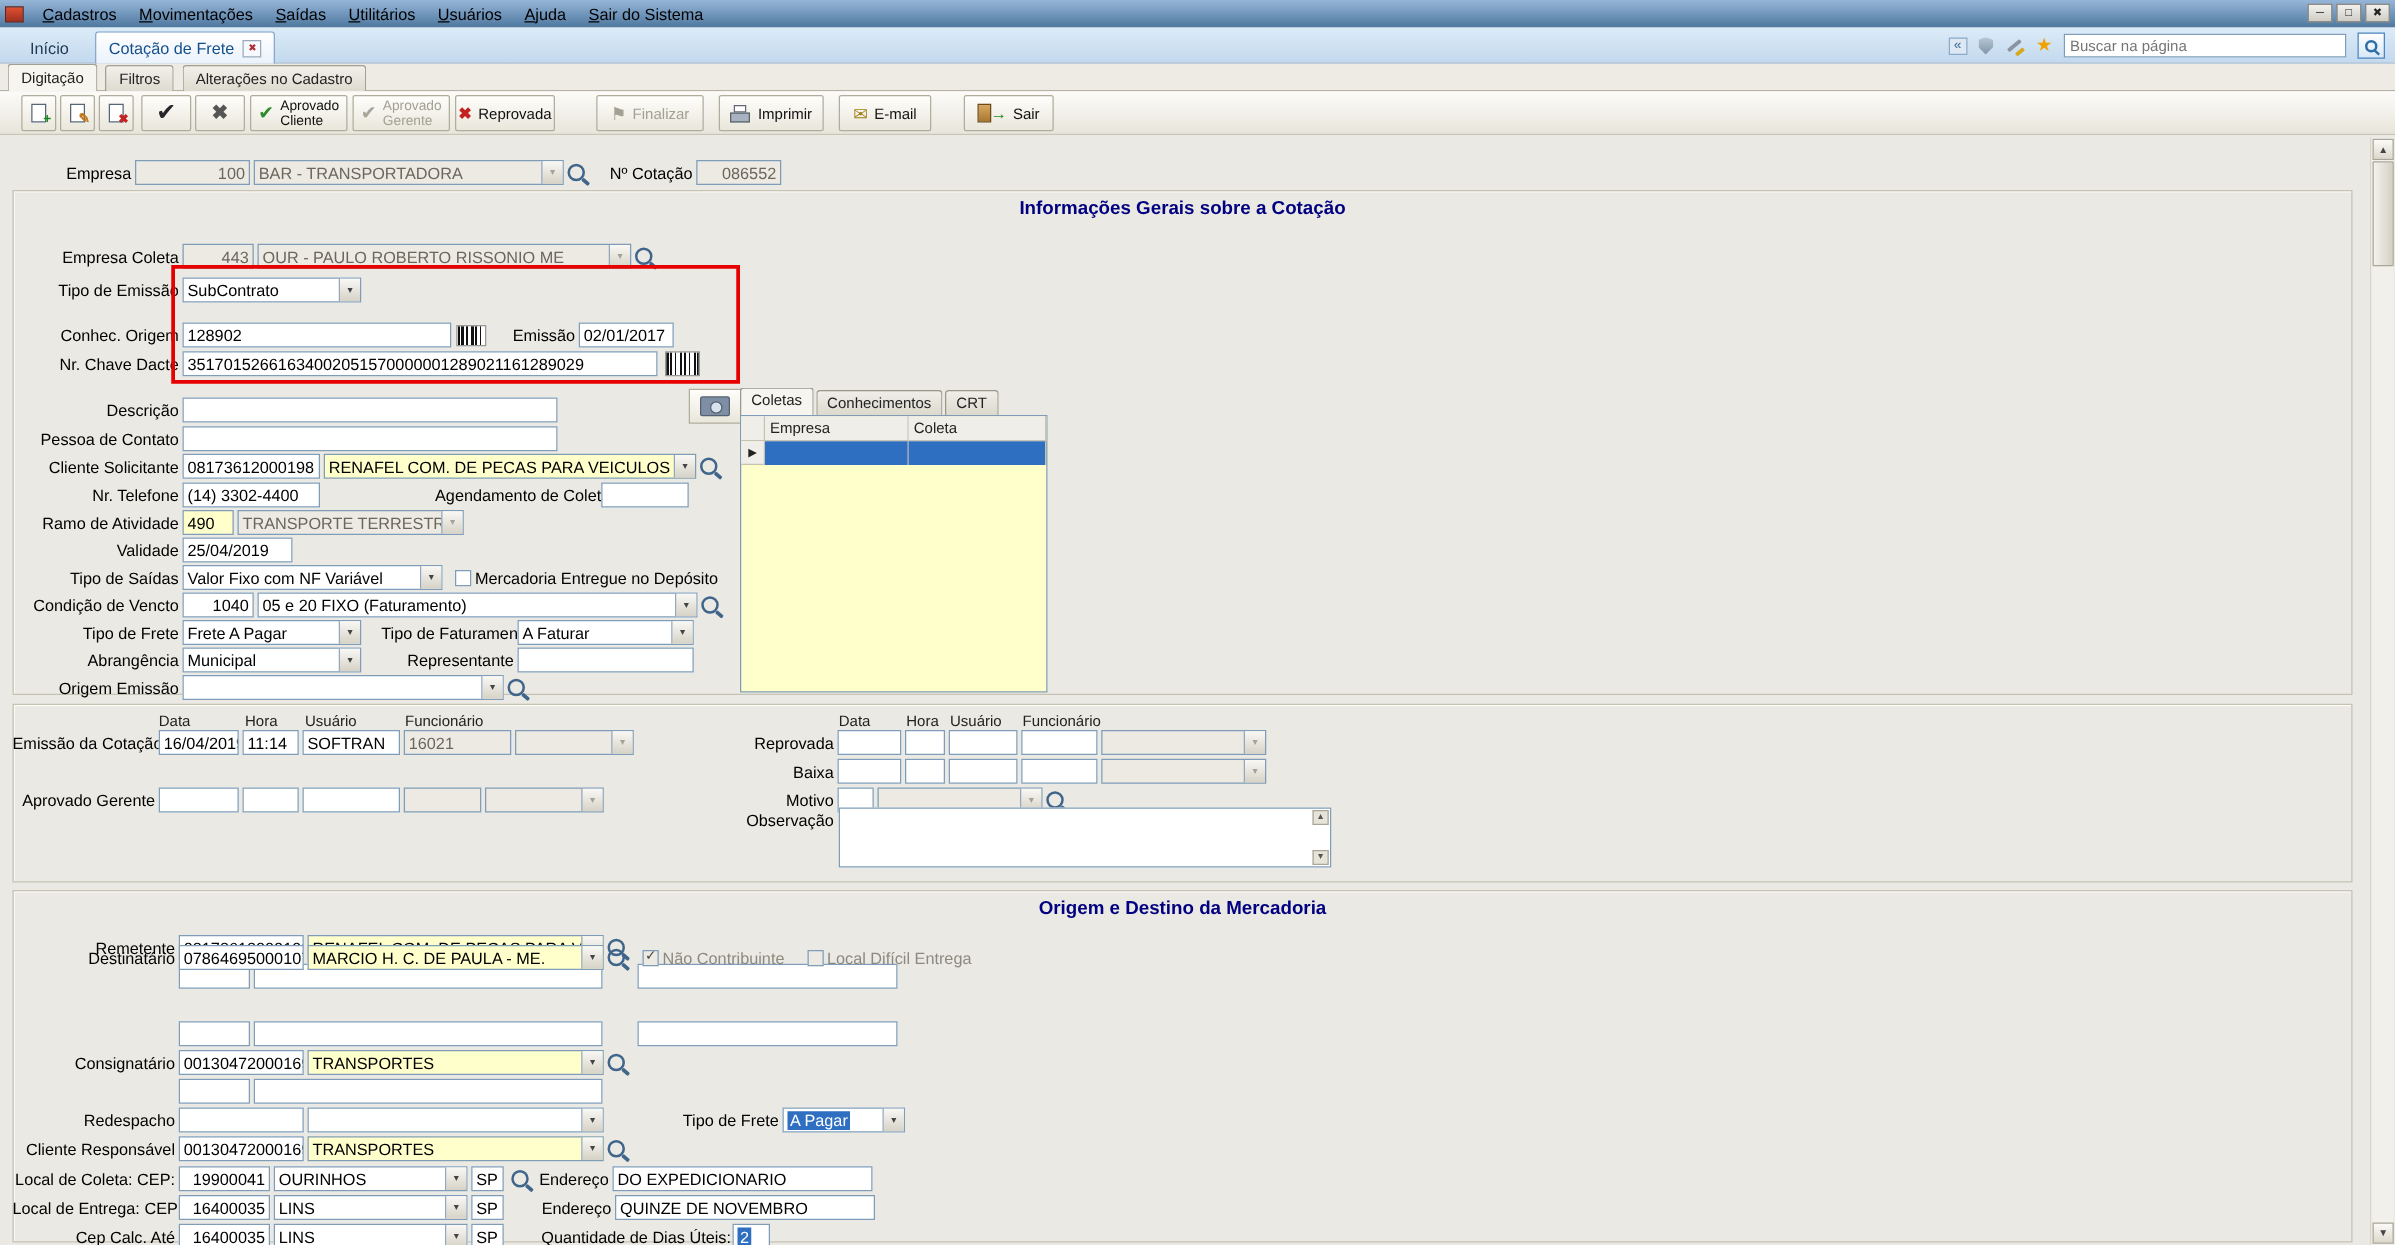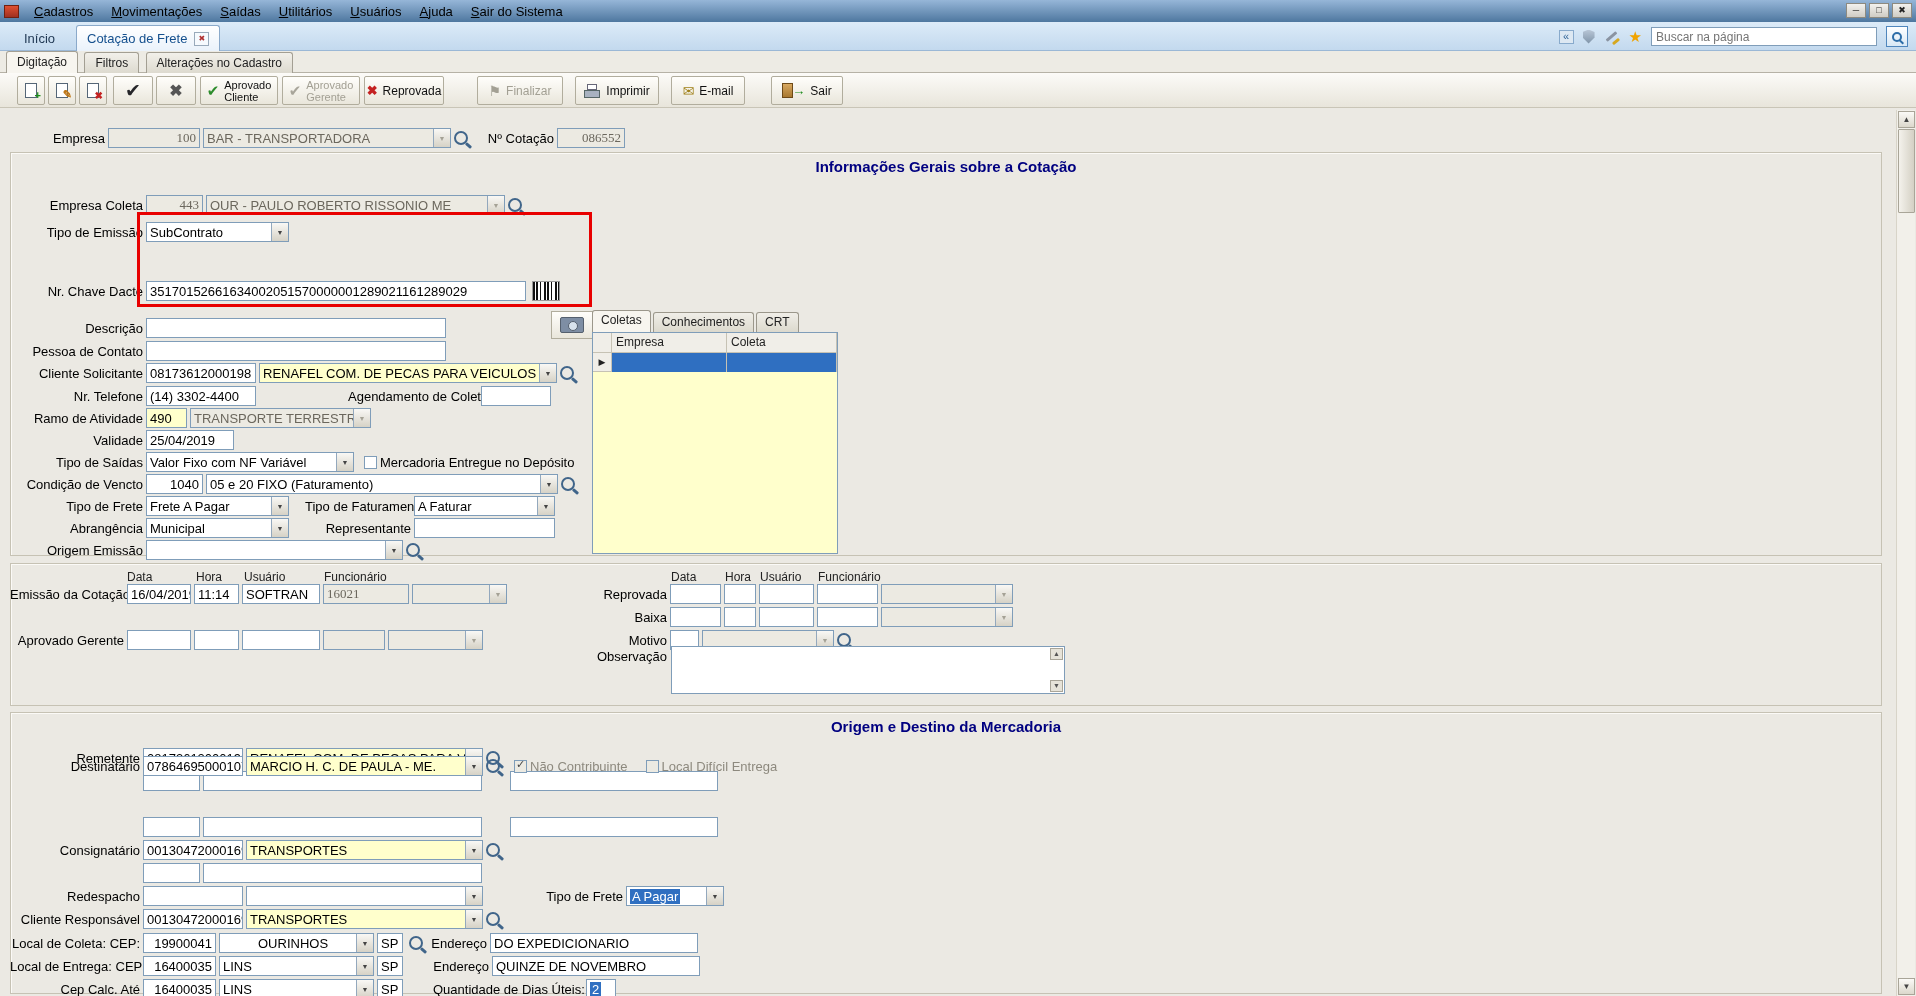--- a/index.html
+++ b/index.html
@@ -63,21 +63,21 @@
   
   #form{position:absolute;top:108px;left:0;width:1896px;height:888px;background:#ebe9e3;}
   .grp{position:absolute;left:10px;width:1872px;border:1px solid #c6c2b4;box-shadow:inset 1px 1px 0 #fbfaf7;}
   .sect-title{position:absolute;left:0;width:1892px;text-align:center;font-size:15px;font-weight:bold;color:#000080;}
   .row{position:absolute;display:flex;align-items:center;height:20px;white-space:nowrap;}
   .row>*{margin-left:3px;flex:none;}
   .row>:first-child{margin-left:0;}
   .lbl{font-size:13px;color:#000;text-align:right;white-space:nowrap;}
   .field{height:20px;background:#fff;border:1px solid #7f9db9;font-size:13px;color:#000;display:flex;align-items:center;padding:0 3px;overflow:hidden;white-space:nowrap;}
   .field.num{justify-content:flex-end;}
-  .field.dis{background:#eceae2;color:#6b675d;font-family:Liberation Serif, serif;}
+  .field.dis{background:#eceae2;color:#6b675d;}
   .field.yellow{background:#ffffcc;}
   .combo{height:20px;background:#fff;border:1px solid #7f9db9;display:flex;align-items:stretch;}
   .combo .cval{flex:1 1 auto;min-width:0;font-size:13px;display:flex;align-items:center;padding:0 3px;overflow:hidden;white-space:nowrap;}
   .combo .carrow{flex:none;width:17px;border-left:1px solid #93a8bd;background:linear-gradient(#f9f8f5,#d6d2c6);color:#444;font-size:7px;display:flex;align-items:center;justify-content:center;}
   .combo.yellow{background:#ffffcc;}
   .combo.dis{background:#eceae2;}
   .combo.dis .cval{color:#6b675d;}
   .combo.dis .carrow{color:#a5a296;}
   .mag{width:14px;height:14px;border:2px solid #40658a;border-radius:50%;position:relative;flex:none;}
   .mag::after{content:"";position:absolute;right:-6px;bottom:-4px;width:7px;height:3px;background:#40658a;transform:rotate(42deg);border-radius:1px;}
@@ -250,20 +250,27 @@
     </div>
 
     <div class="row" style="left:10px;top:114px;">
       <span class="lbl" style="width:133px;">Tipo de Emissão</span>
       <span class="combo" style="width:143px;">
           <span class="cval">SubContrato</span>
           <span class="carrow">▼</span>
         </span>
     </div>
 
+    <div class="row" style="left:10px;top:150px;">
+      <span class="lbl" style="width:133px;">Conhec. Origem</span>
+      <span class="field" style="width:215px;">128902</span>
+      <span class="barcode" style="margin-left:4px;width:24px;"></span>
+      <span class="lbl" style="margin-left:16px;width:55px;">Emissão</span>
+      <span class="field" style="width:76px;">02/01/2017</span>
+    </div>
 
     <div class="row" style="left:10px;top:173px;">
       <span class="lbl" style="width:133px;">Nr. Chave Dacte</span>
       <span class="field" style="width:380px;">35170152661634002051570000001289021161289029</span>
       <span class="barcode" style="margin-left:6px;width:28px;height:20px;"></span>
     </div>
 
     <div class="red-rect" style="left:137px;top:104px;width:455px;height:95px;"></div>
 
     <div class="row" style="left:10px;top:210px;">
@@ -527,21 +534,21 @@
       <span class="combo yellow" style="width:237px;">
           <span class="cval">TRANSPORTES</span>
           <span class="carrow">▼</span>
         </span>
       <span class="mag"></span>
     </div>
 
     <div class="row" style="left:10px;top:825px;">
       <span class="lbl" style="width:130px;">Local de Coleta: CEP:</span>
       <span class="field num" style="width:73px;">19900041</span>
-      <span class="combo" style="width:155px;padding-left:35px;">
+      <span class="combo" style="width:155px;">
           <span class="cval">OURINHOS</span>
           <span class="carrow">▼</span>
         </span>
       <span class="field" style="width:26px;">SP</span>
       <span class="mag" style="margin-left:6px;"></span>
       <span class="lbl" style="margin-left:8px;width:56px;">Endereço</span>
       <span class="field" style="width:208px;">DO EXPEDICIONARIO</span>
     </div>
 
     <div class="row" style="left:10px;top:848px;">

